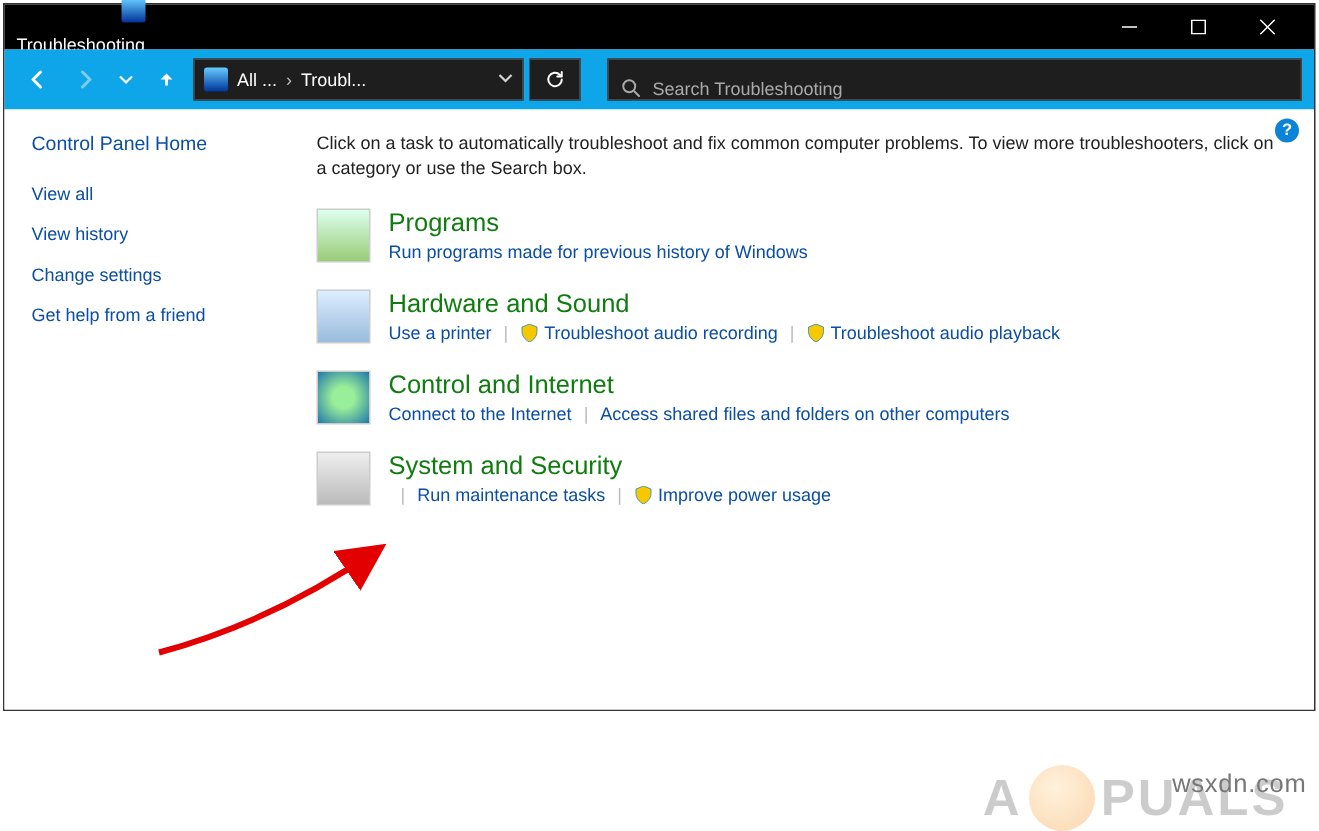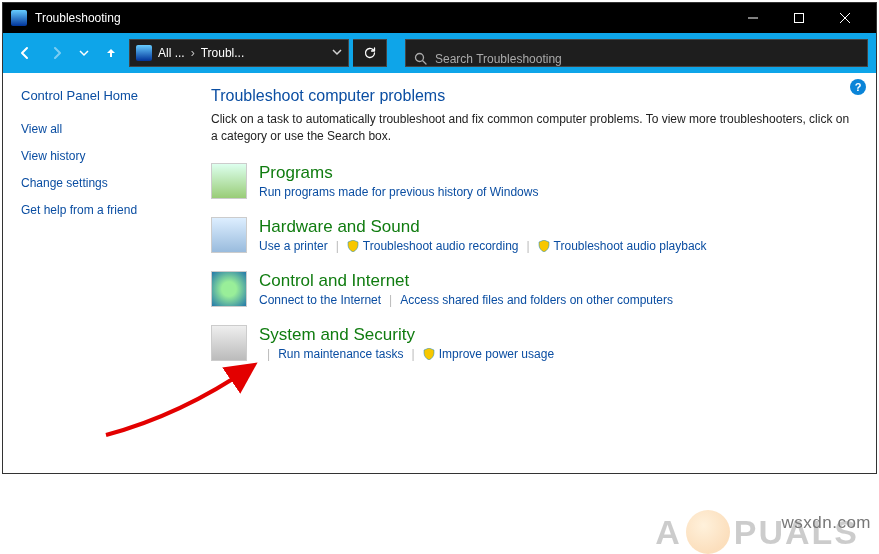--- a/index.html
+++ b/index.html
@@ -24,21 +24,21 @@
   }
   .titlebar {
     background: #000;
     color: #fff;
     height: 30px;
     display: flex;
     align-items: center;
     padding: 0 8px;
     justify-content: space-between;
   }
-  .titlebar-left { display: flex; align-items: center; gap: 8px; }
+  .titlebar-left { display: flex; align-items: flex-end; gap: 8px; flex-direction: column; }
   .titlebar-icon {
     width: 16px; height: 16px;
     background: linear-gradient(#6cf,#039);
     border-radius: 2px;
   }
   .titlebar-right { display: flex; }
   .win-btn {
     width: 46px; height: 30px;
     display: flex; align-items: center; justify-content: center;
     color: #fff;
@@ -313,21 +313,20 @@
 
     <div class="sidebar">
       <a href="#" class="heading">Control Panel Home</a>
       <a href="#">View all</a>
       <a href="#">View history</a>
       <a href="#">Change settings</a>
       <a href="#">Get help from a friend</a>
     </div>
 
     <div class="main">
-      <h1>Troubleshoot computer problems</h1>
       <p class="desc">Click on a task to automatically troubleshoot and fix common computer problems. To view more troubleshooters, click on a category or use the Search box.</p>
 
       <div class="category">
         <div class="cat-icon programs"></div>
         <div class="cat-body">
           <div class="cat-title">Programs</div>
           <div class="cat-links">
             <a href="#">Run programs made for previous history of Windows</a>
           </div>
         </div>

